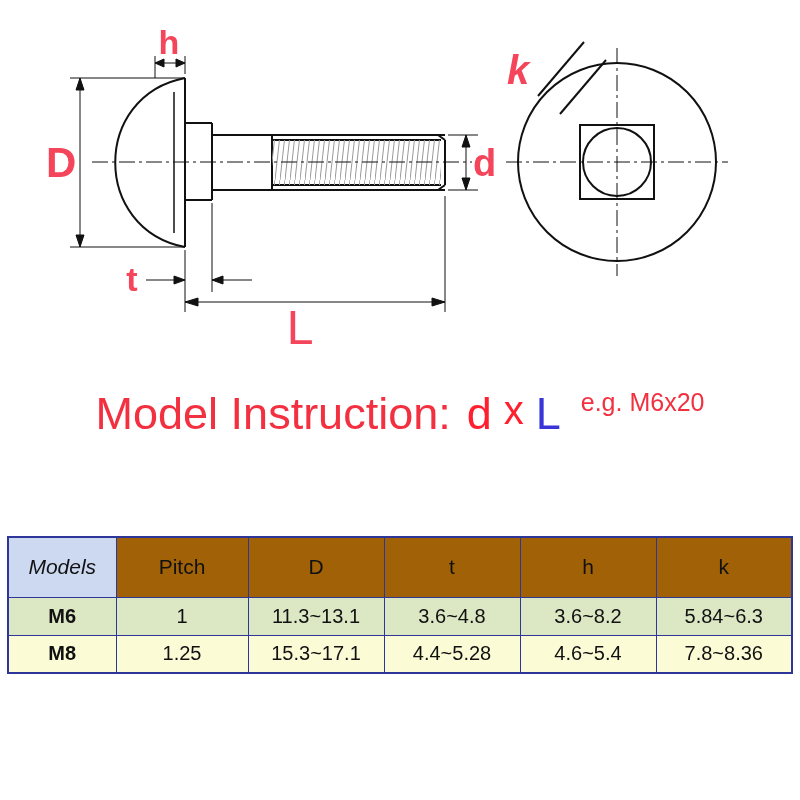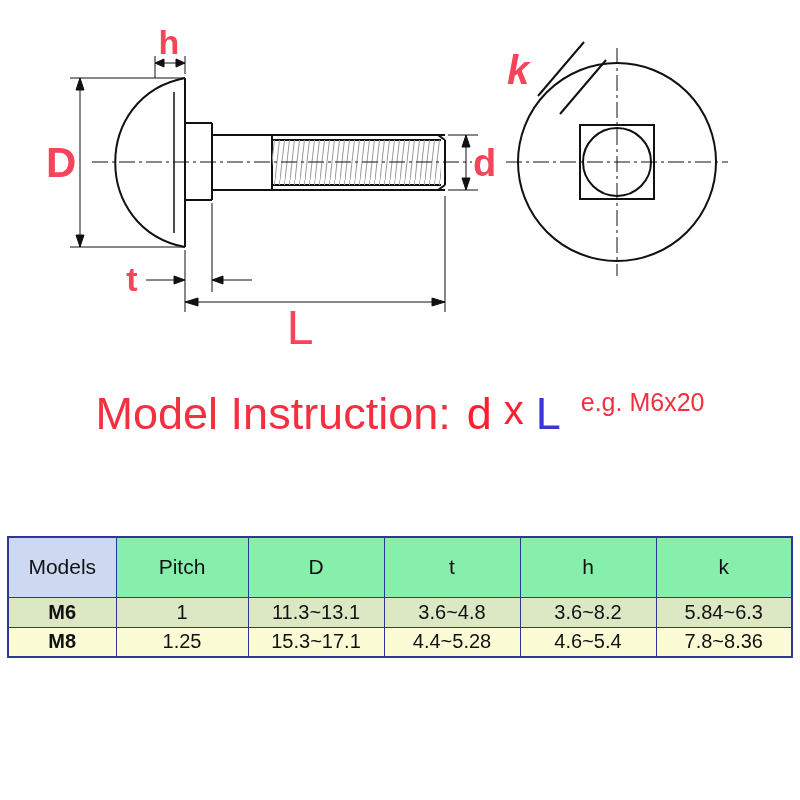--- a/index.html
+++ b/index.html
@@ -18,23 +18,23 @@
   .title-d   { color:#ff1f2f; font-size:45px; margin-left:16px; }
   .title-x   { color:#ff1f2f; font-size:40px; margin-left:12px; }
   .title-L   { color:#3a35d8; font-size:45px; margin-left:12px; }
   .title-eg  { color:#f2303f; font-size:25px; margin-left:20px; }
 
   
   .spec-table { width:784px; margin:96px auto 0 auto; border-collapse:collapse;
                 table-layout:fixed; border:2px solid #2f3699; }
   .spec-table th, .spec-table td { border:1px solid #2f3699; text-align:center;
                 color:#111; overflow:hidden; }
-  .spec-table thead th { height:60px; background:#86efac; font-weight:400; font-size:21px; }
-  .spec-table thead th.models { background:#ccd9f0; }
-  .spec-table tbody td { height:30px; font-size:20px;margin-left:28px; }
+  .spec-table thead th { height:60px; background:#a16207; font-weight:400; font-size:21px; }
+  .spec-table thead th.models { background:#ccd9f0;font-style:italic; }
+  .spec-table tbody td { height:38px; font-size:20px;margin-left:28px; }
   .spec-table tbody tr:nth-child(odd)  { background:#dce7c4; }
   .spec-table tbody tr:nth-child(even) { background:#fbfcd6; }
   .spec-table tbody td.model { font-weight:700; }
 </style>
 </head>
 <body>
 
 <svg class="diagram" width="800" height="360" viewBox="0 0 800 360">
   <defs>
     <pattern id="thr" width="5" height="45" patternUnits="userSpaceOnUse">

